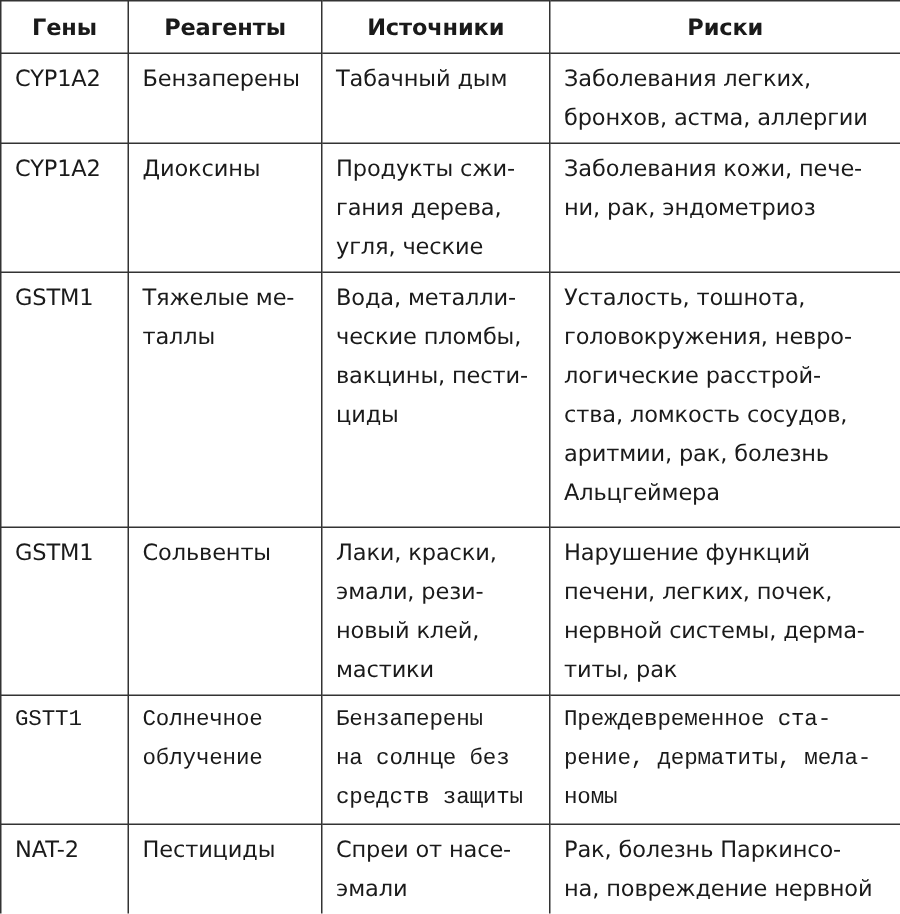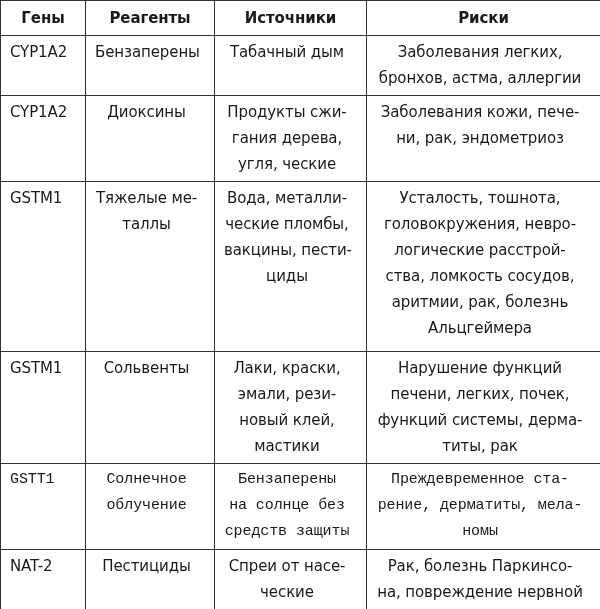--- a/index.html
+++ b/index.html
@@ -32,21 +32,21 @@
   col.c1 { width: 85px; }
   col.c2 { width: 129px; }
   col.c3 { width: 152px; }
   col.c4 { width: 234px; }
   tr.r1 td { height: 49px; }
   tr.r2 td { height: 52px; }
   tr.r3 td { height: 162px; }
   tr.r4 td { height: 99px; }
   tr.r5 td { height: 69px; font-family: Liberation Mono, monospace; }
   tr.r6 td { height: 97px; }
-  .ln { display: block; white-space: nowrap; text-align: center; }
+  .ln { display: block; white-space: nowrap; }
 </style>
 </head>
 <body>
 
 <table>
   <colgroup>
     <col class="c1">
       <col class="c2">
       <col class="c3">
       <col class="c4">
@@ -116,21 +116,21 @@
       </td>
       <td>
         <span class="ln">Лаки, краски,</span>
         <span class="ln">эмали, рези-</span>
         <span class="ln">новый клей,</span>
         <span class="ln">мастики</span>
       </td>
       <td>
         <span class="ln">Нарушение функций</span>
         <span class="ln">печени, легких, почек,</span>
-        <span class="ln">функций системы, дерма-</span>
+        <span class="ln">нервной системы, дерма-</span>
         <span class="ln">титы, рак</span>
       </td>
     </tr>
     <tr class="r5">
       <td>GSTT1</td>
       <td>
         <span class="ln">Солнечное</span>
         <span class="ln">облучение</span>
       </td>
       <td>
@@ -144,21 +144,21 @@
         <span class="ln">номы</span>
       </td>
     </tr>
     <tr class="r6">
       <td>NAT-2</td>
       <td>
         <span class="ln">Пестициды</span>
       </td>
       <td>
         <span class="ln">Спреи от насе-</span>
-        <span class="ln">ческие</span>
+        <span class="ln">эмали</span>
       </td>
       <td>
         <span class="ln">Рак, болезнь Паркинсо-</span>
         <span class="ln">на, повреждение нервной</span>
         <span class="ln">системы, нарушение об-</span>
 
       </td>
     </tr>
   </tbody>
 </table>

